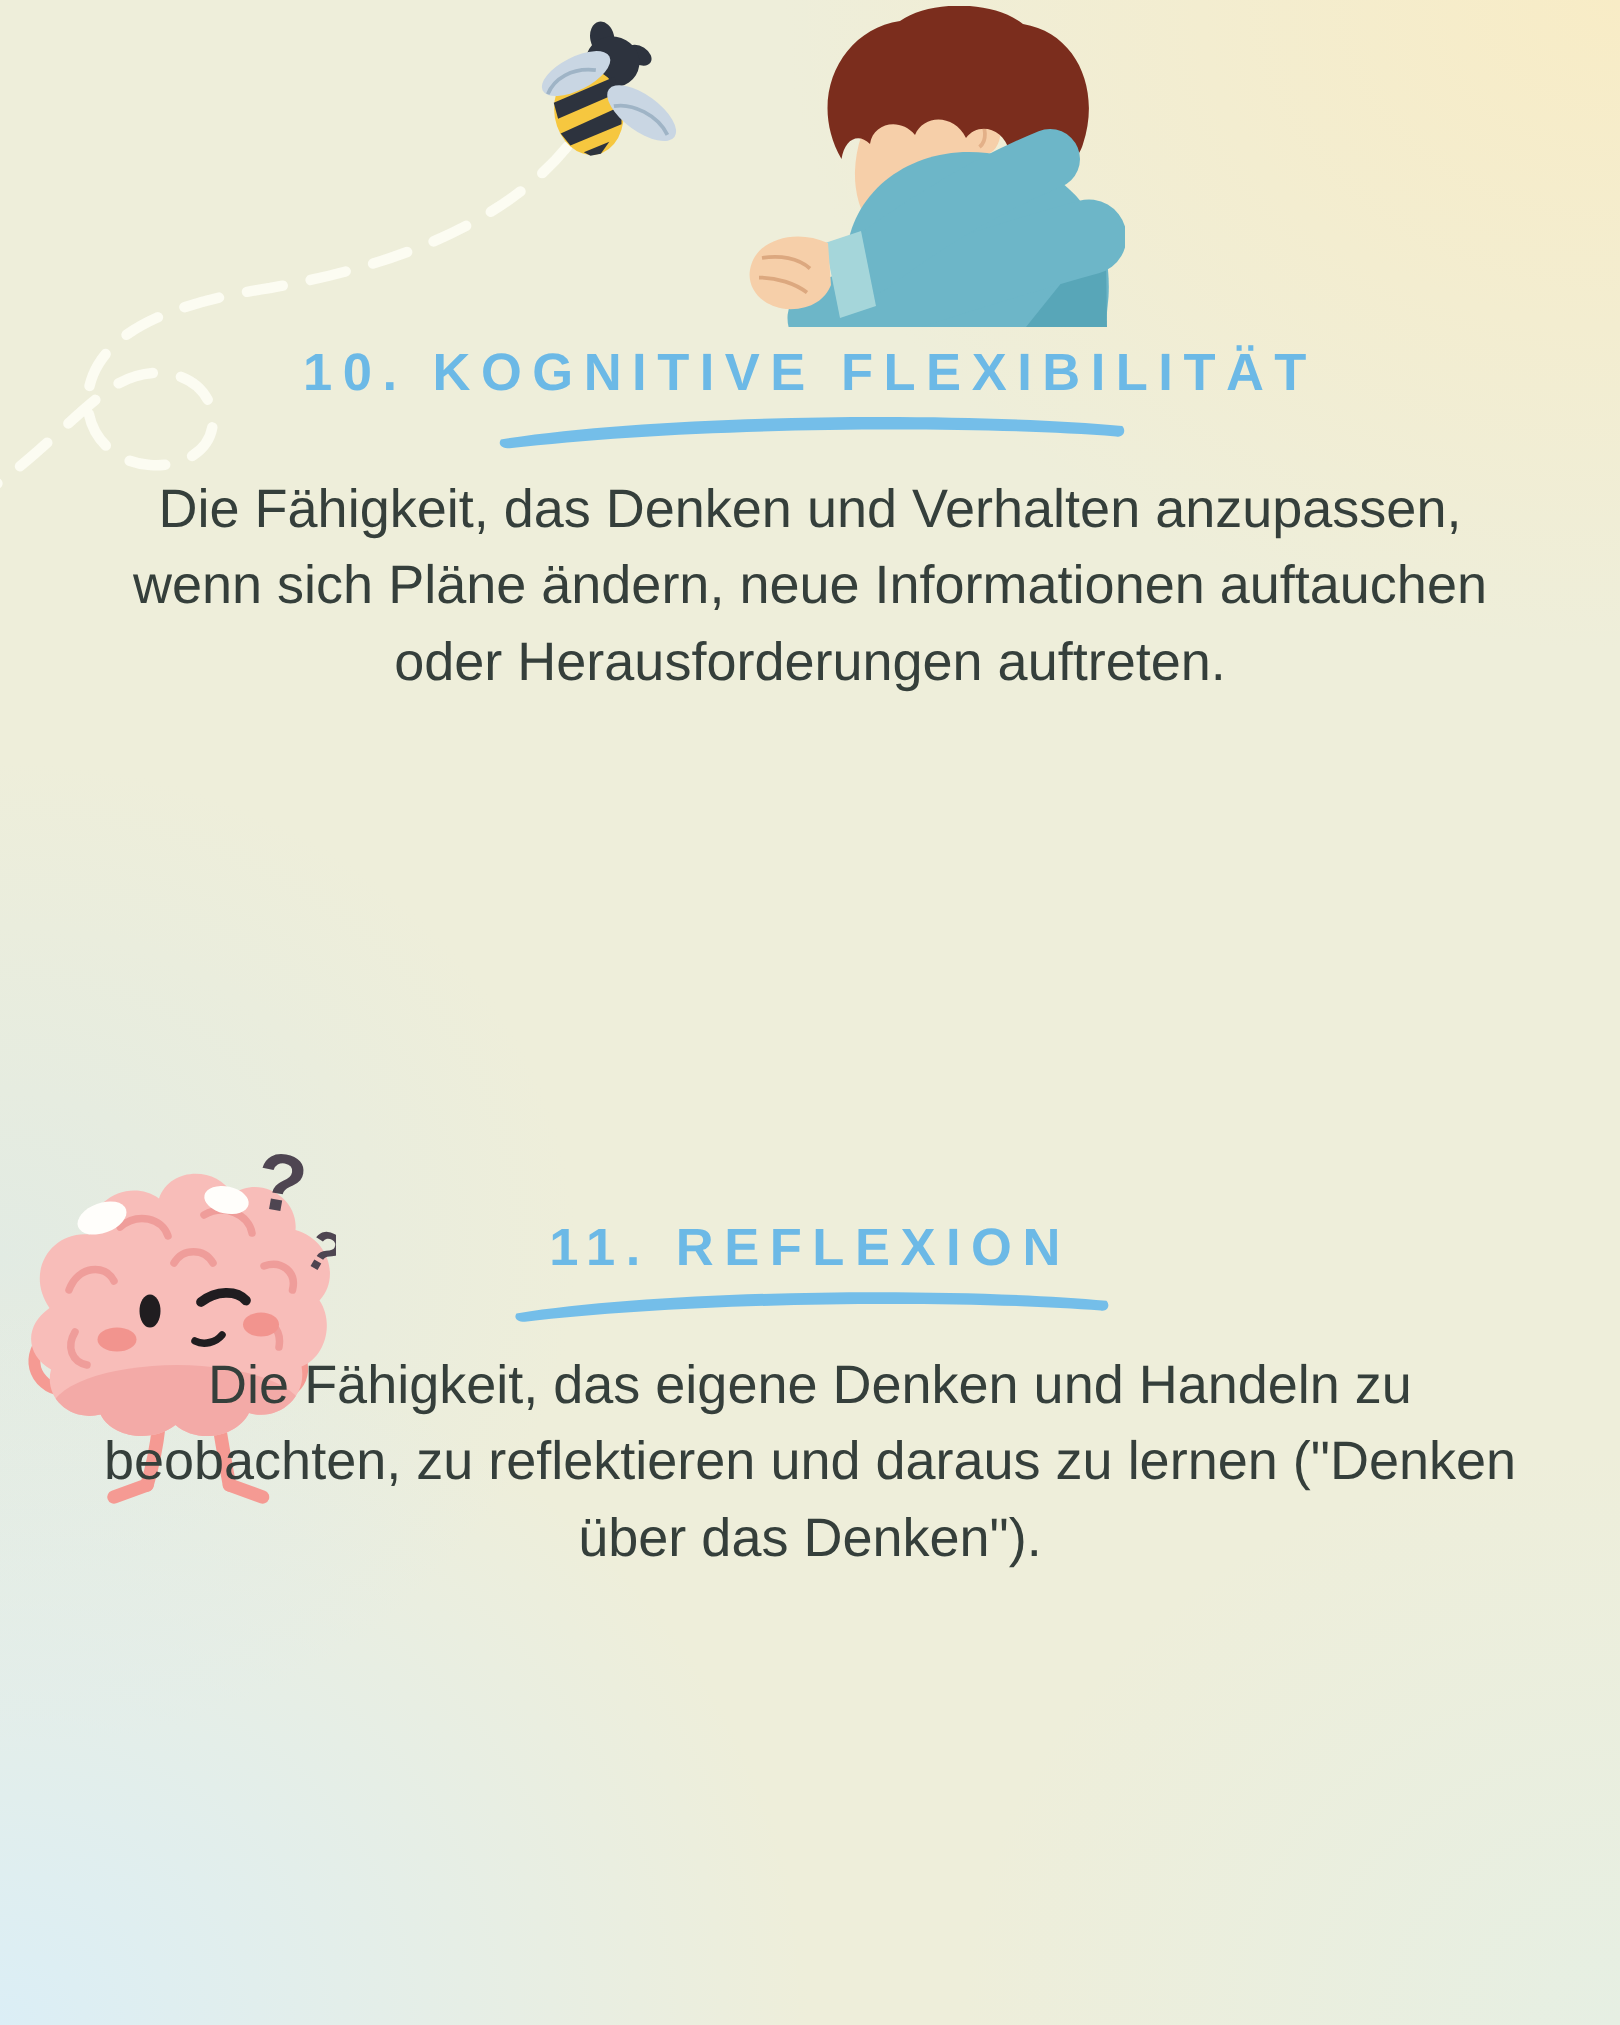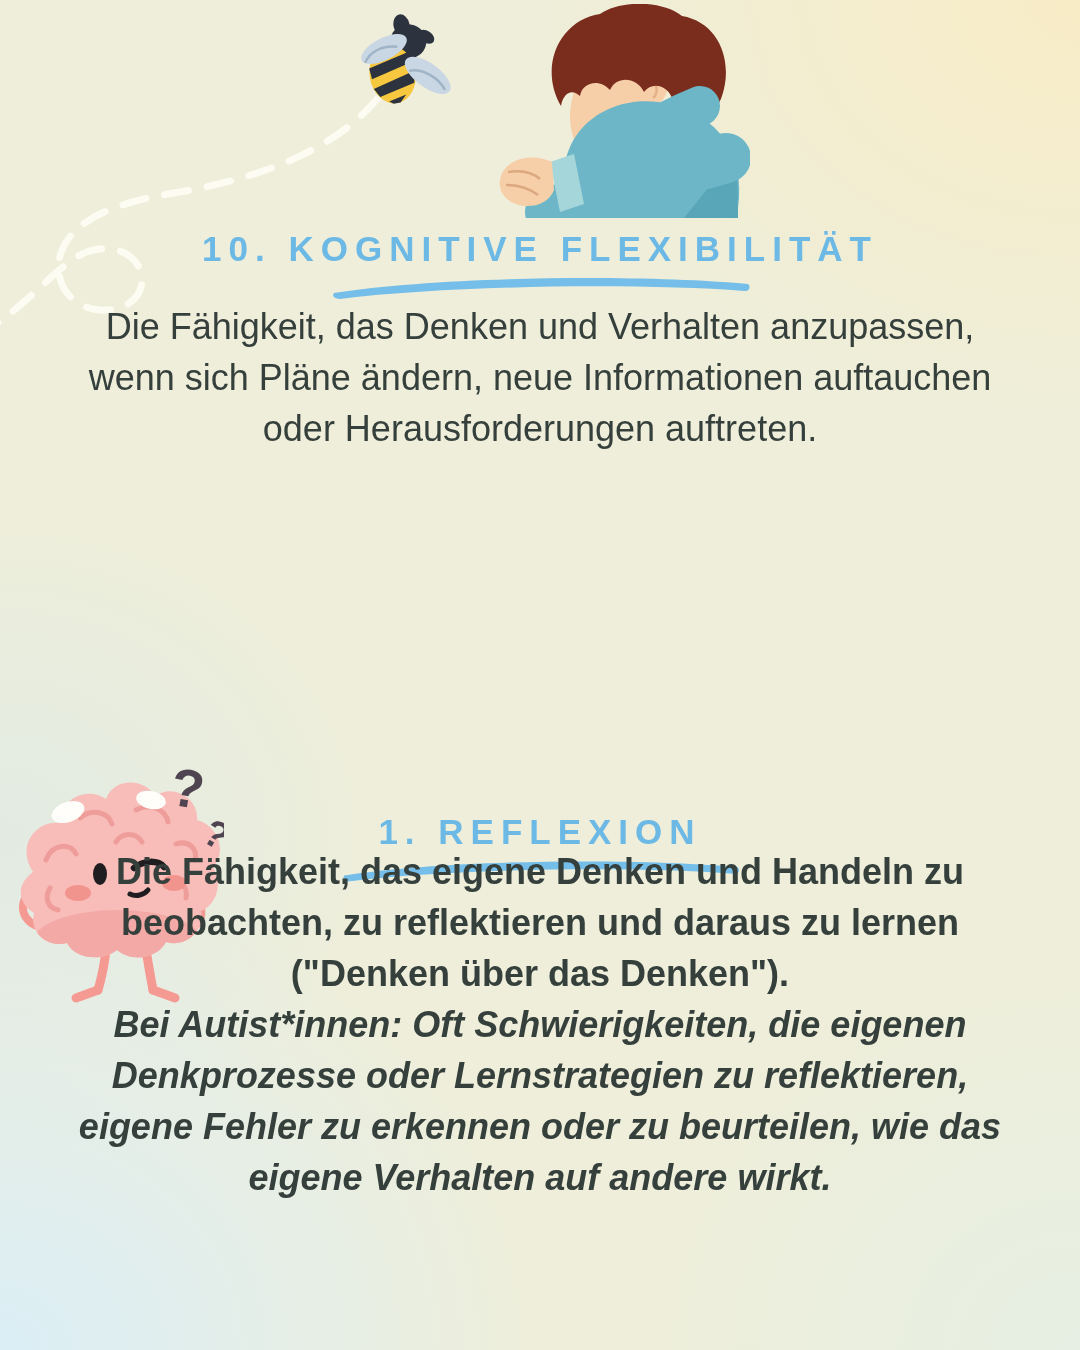--- a/index.html
+++ b/index.html
@@ -30,23 +30,24 @@
   .h2{ top:812px; }
   .swoosh{ position:absolute; left:50%; transform:translateX(-50%); }
   .swoosh1{ top:272px; width:436px; height:28px; }
   .swoosh2{ top:855px; width:414px; height:28px; }
   .text-block{
     position:absolute; left:60px; width:960px;
     text-align:center;
     color:#353f3b;
     font-size:36px;
     line-height:51px;
+    margin-top:12px;
   }
   .tb1{ top:301px; }
-  .tb2{ top:846px;font-weight:bold; }
+  .tb2{ top:885px; }
   .note{ font-style:italic; }
   .illu{ position:absolute; }
   .trail{ left:0; top:70px; width:400px; height:290px; }
   .bee{ left:352px; top:14px; width:104px; height:102px; }
   .boy{ left:486px; top:4px; width:264px; height:214px; }
   .brain{ left:8px; top:752px; width:216px; height:256px; }
 </style>
 </head>
 <body>
 
@@ -206,25 +207,24 @@
       <ellipse cx="70" cy="141" rx="13" ry="8" fill="#f2948e"></ellipse>
       <ellipse cx="166" cy="131" rx="12" ry="8" fill="#f2948e"></ellipse>
     </g>
 
     <g fill="#4e4551" font-family="Liberation Sans, DejaVu Sans, sans-serif" font-weight="bold">
       <text x="160" y="52" font-size="54" transform="rotate(10 160 52)">?</text>
       <text x="192" y="88" font-size="38" transform="rotate(30 192 88)">?</text>
     </g>
   </svg>
 
-  <div class="heading h2">1. REFLEXION</div>
+  <div class="heading h2">11. REFLEXION</div>
   <svg class="swoosh swoosh2" viewBox="0 0 440 28" aria-hidden="true">
     <path d="M 12 21 C 120 4, 320 2, 430 12
              C 433 15, 431 20, 426 19
              C 320 11, 135 13, 18 27
              C 12 27, 10 24, 12 21 Z" fill="#74bee9"></path>
   </svg>
   <div class="text-block tb2">
     <p>Die Fähigkeit, das eigene Denken und Handeln zu beobachten, zu reflektieren und daraus zu lernen ("Denken über das Denken").</p>
-    <p class="note">Bei Autist*innen: Oft Schwierigkeiten, die eigenen Denkprozesse oder Lernstrategien zu reflektieren, eigene Fehler zu erkennen oder zu beurteilen, wie das eigene Verhalten auf andere wirkt.</p>
   </div>
 
 </div>
 
 </body></html>

